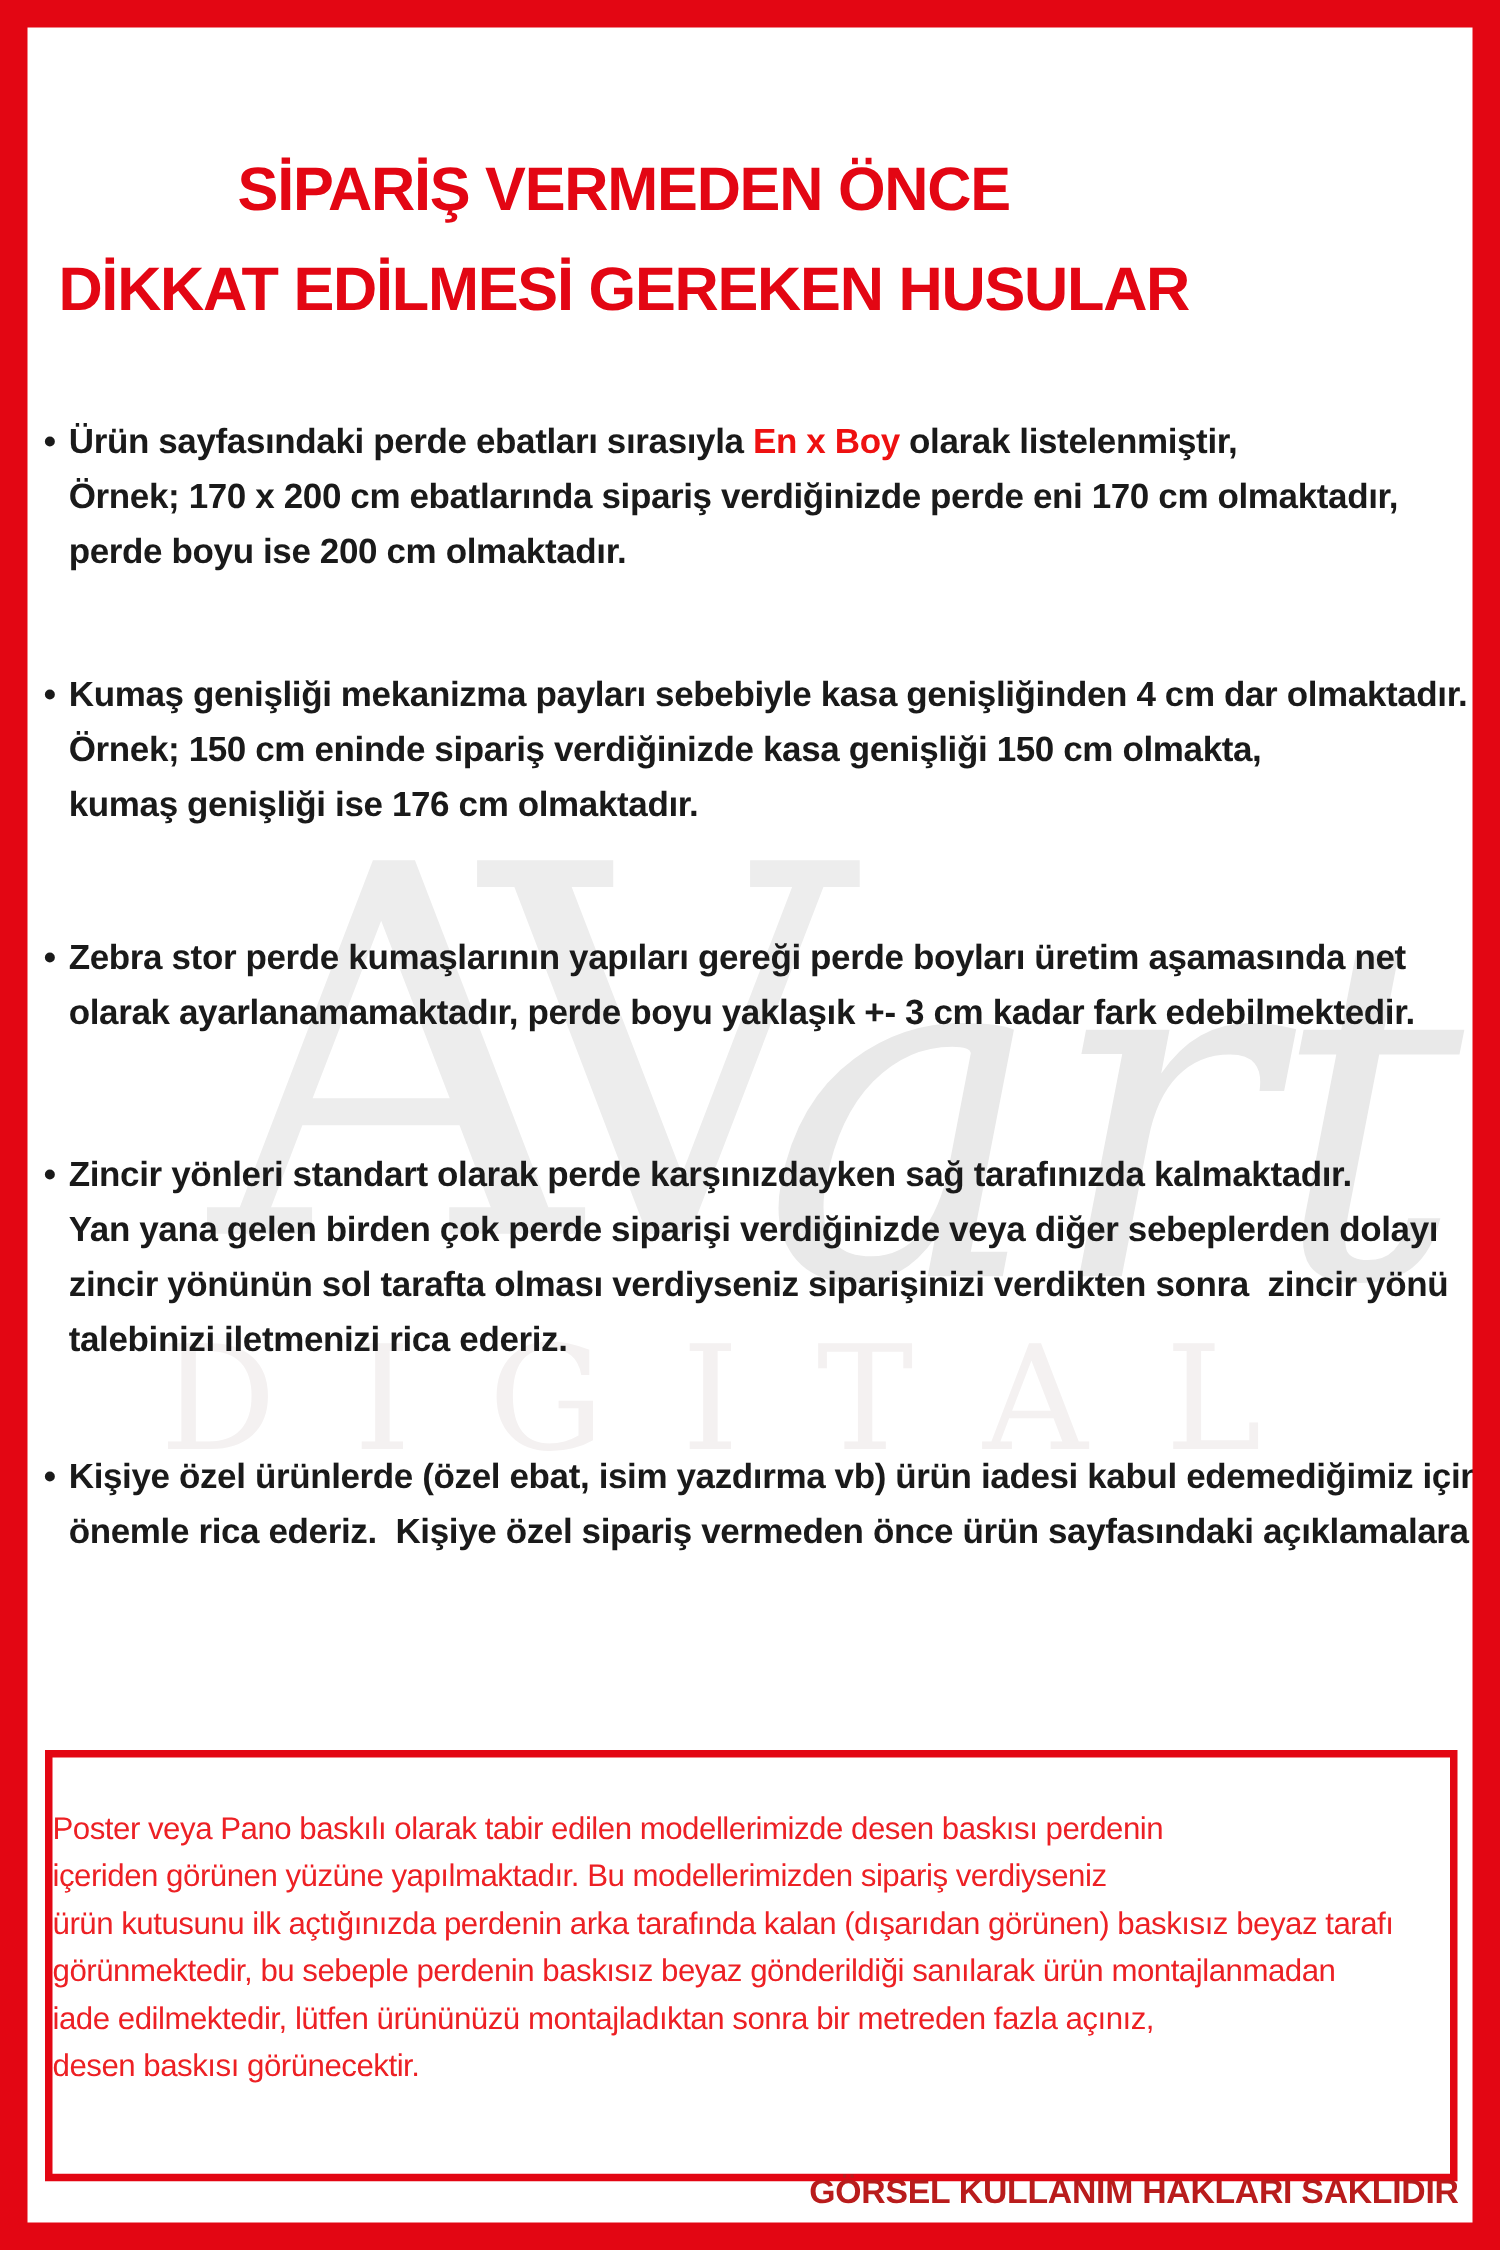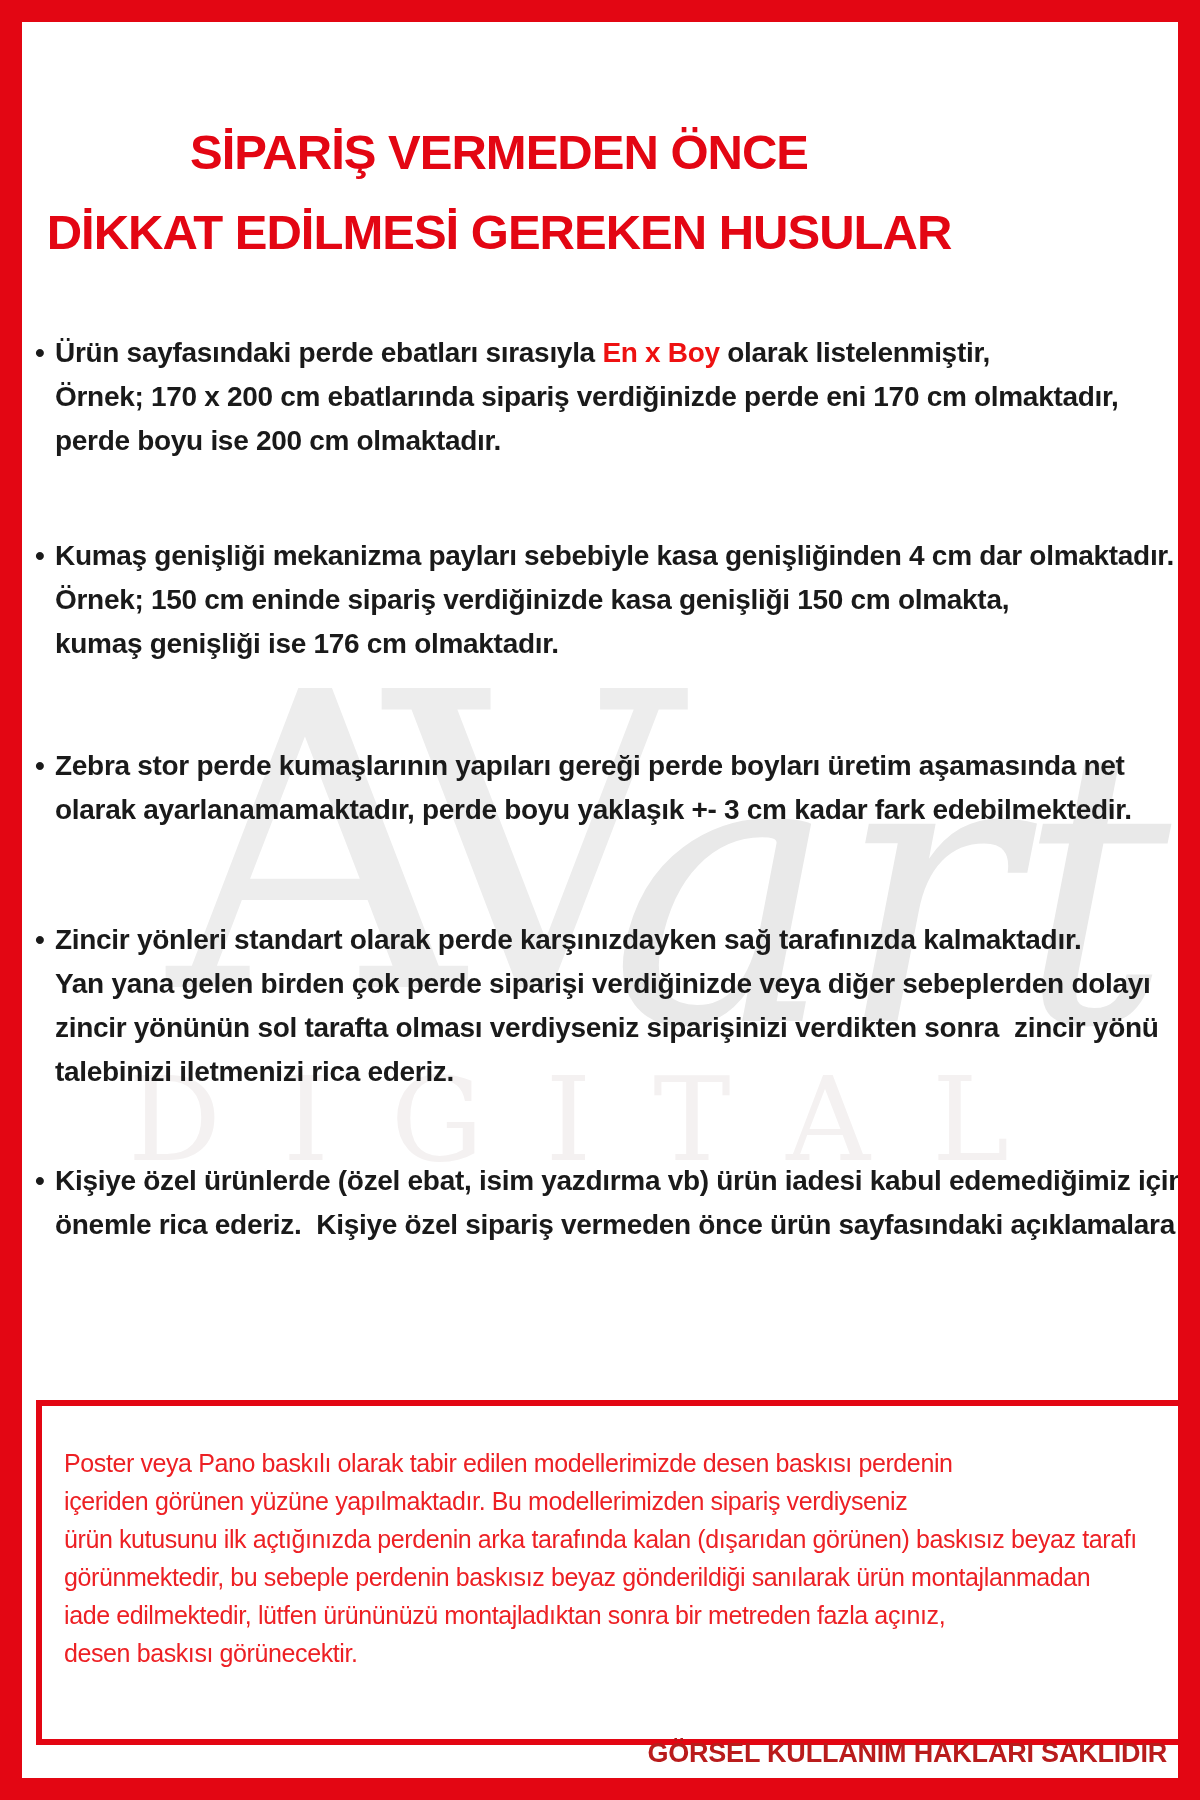--- a/index.html
+++ b/index.html
@@ -36,21 +36,21 @@
   .bullet .dot{
     position:absolute;left:-20px;top:0;
     font-size:28px;line-height:44px;
   }
   .line{white-space:pre;line-height:44px;height:44px;}
   .hl{color:#ee1111;}
   .notice-box{
     position:absolute;left:36px;top:1400px;
     width:1118px;height:295px;
     border:6px solid #e30613;
-    padding:38px 0 0 22px;
+    padding:38px 0 0 0;
     box-sizing:content-box;
   }
   .notice-box .line{
     color:#ed2024;font-size:25px;font-weight:normal;
     line-height:38px;height:38px;letter-spacing:-0.4px;white-space:pre;
   }
   .footer{
     position:absolute;right:33px;top:1738px;
     color:#b91c1c;font-weight:bold;font-size:27px;letter-spacing:-0.2px;
     white-space:pre;

